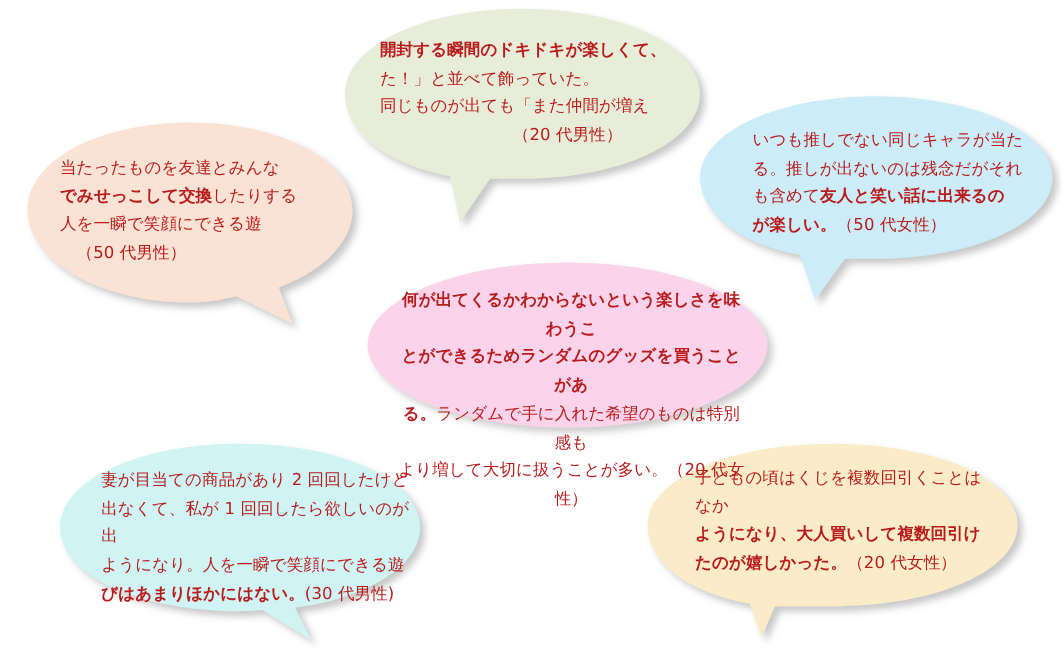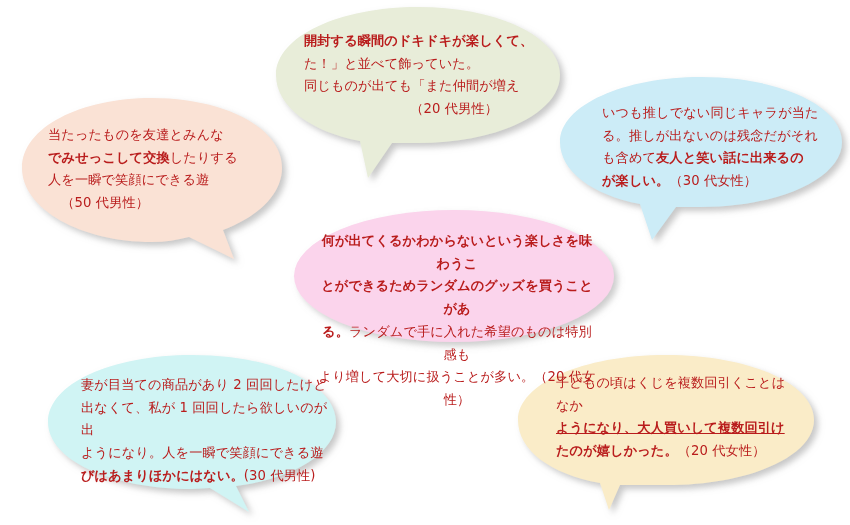--- a/index.html
+++ b/index.html
@@ -114,21 +114,21 @@
     <svg class="shape" viewBox="0 0 290 170" preserveAspectRatio="none">
       <defs>
         <filter id="sh-blue" x="-20%" y="-20%" width="150%" height="150%">
           <feDropShadow dx="4" dy="4" stdDeviation="3" flood-color="#9a9a9a" flood-opacity="0.55"></feDropShadow>
         </filter>
       </defs>
       <path filter="url(#sh-blue)" d="M145,3 C222,3 286,31 286,68 C286,105 222,133 145,133
                L120,133 L96,166 L84,130
                C36,121 4,97 4,68 C4,31 68,3 145,3 Z" fill="#CCECF7"></path>
     </svg>
-    <div class="txt"><div><span class="n">いつも推しでない同じキャラが当た</span></div><div><span class="n">る。推しが出ないのは残念だがそれ</span></div><div><span class="n">も含めて</span><span class="" style="font-weight: 700;">友人と笑い話に出来るの</span></div><div><span class="" style="font-weight: 700;">が楽しい。</span><span class="n">（30 代女性）</span></div></div>
+    <div class="txt"><div><span class="n">いつも推しでない同じキャラが当た</span></div><div><span class="n">る。推しが出ないのは残念だがそれ</span></div><div><span class="n">も含めて</span><span class="" style="font-weight: 700;">友人と笑い話に出来るの</span></div><div><span class="" style="font-weight: 700;">が楽しい。</span><span class="n">（50 代女性）</span></div></div>
   </div>
 
   <div class="bubble" id="bubble-pink">
     <svg class="shape" viewBox="0 0 328 140" preserveAspectRatio="none">
       <defs>
         <filter id="sh-pink" x="-20%" y="-20%" width="150%" height="150%">
           <feDropShadow dx="4" dy="4" stdDeviation="3" flood-color="#9a9a9a" flood-opacity="0.5"></feDropShadow>
         </filter>
       </defs>
       <ellipse filter="url(#sh-pink)" cx="162" cy="68" rx="160" ry="66" fill="#FBD4EC"></ellipse>
@@ -155,16 +155,16 @@
     <svg class="shape" viewBox="0 0 304 160" preserveAspectRatio="none">
       <defs>
         <filter id="sh-yellow" x="-20%" y="-20%" width="150%" height="150%">
           <feDropShadow dx="4" dy="4" stdDeviation="3" flood-color="#9a9a9a" flood-opacity="0.55"></feDropShadow>
         </filter>
       </defs>
       <path filter="url(#sh-yellow)" d="M152,3 C236,3 300,32 300,68 C300,104 236,133 152,133
                L106,133 L95,158 L86,131
                C36,122 4,98 4,68 C4,32 68,3 152,3 Z" fill="#FAECC8"></path>
     </svg>
-    <div class="txt"><div><span class="n">子どもの頃はくじを複数回引くことはなか</span></div><div><span class="" style="font-weight: 700; text-decoration: underline;">ようになり、大人買いして複数回引け</span></div><div><span class="" style="font-weight: 700;">たのが嬉しかった。</span><span class="n">（20 代女性）</span></div></div>
+    <div class="txt"><div><span class="n">子どもの頃はくじを複数回引くことはなか</span></div><div><span class="" style="font-weight: 700;">ようになり、大人買いして複数回引け</span></div><div><span class="" style="font-weight: 700;">たのが嬉しかった。</span><span class="n">（20 代女性）</span></div></div>
   </div>
 
 </div>
 
 </body></html>

